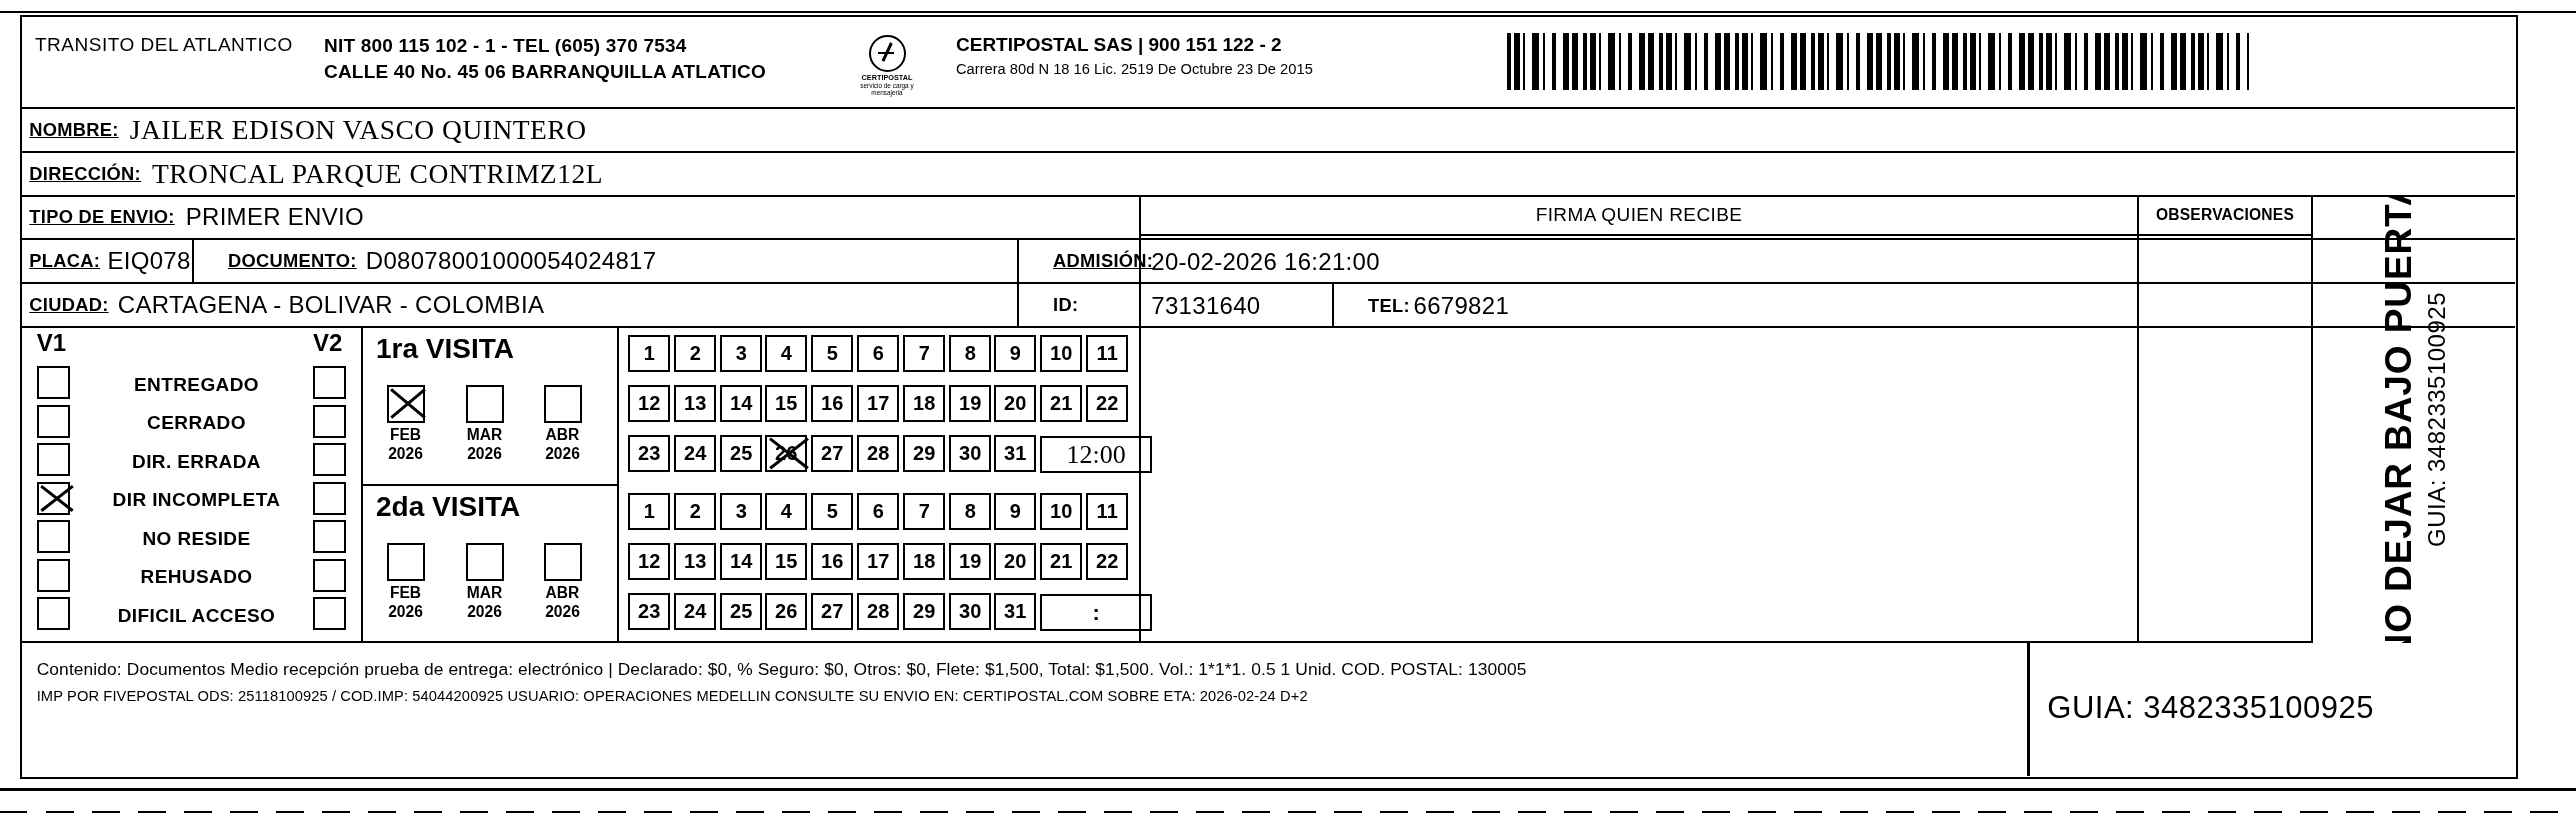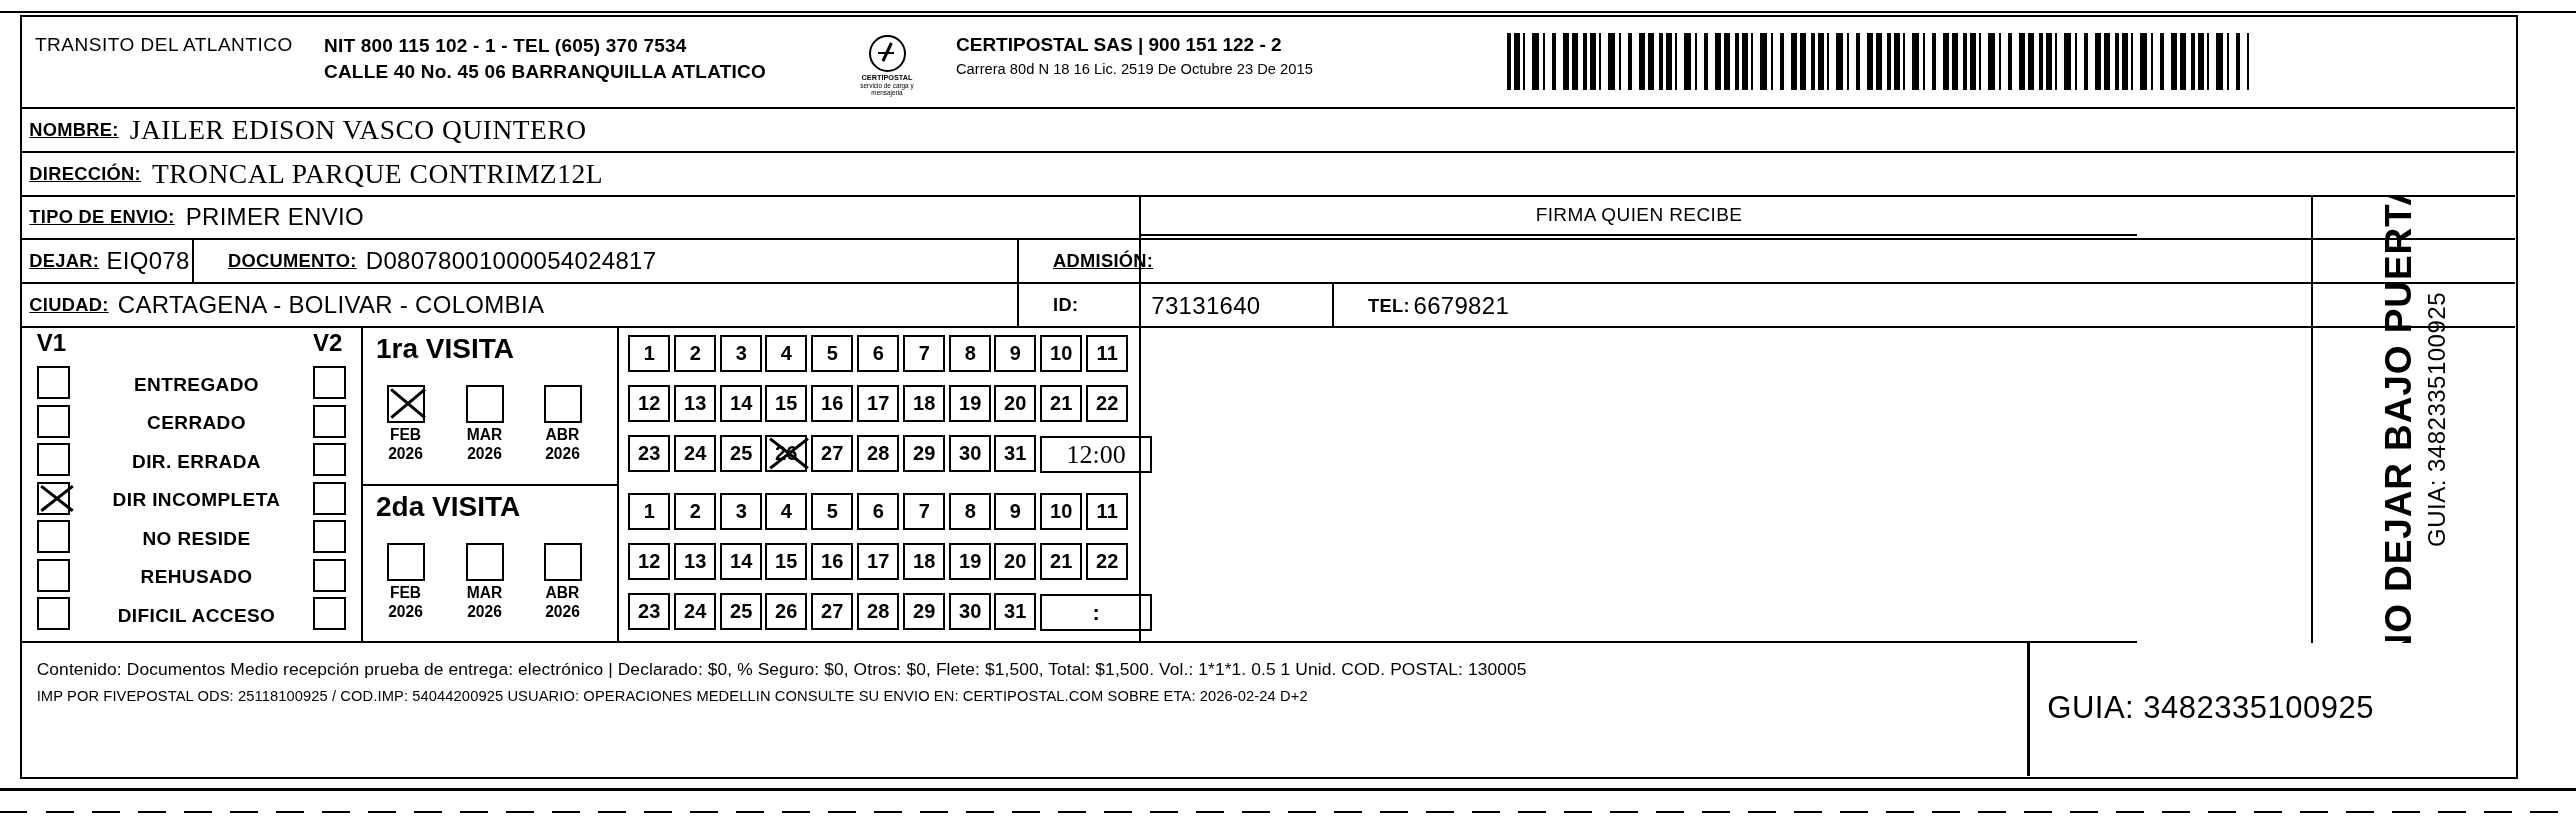--- a/index.html
+++ b/index.html
@@ -324,21 +324,21 @@
 
     <div class="row r-tipo">
       <div class="cellbox" style="left:0; width:1117px;">
         <span class="lbl">TIPO DE ENVIO:</span>
         <span class="val-print" style="margin-left:11px;">PRIMER ENVIO</span>
       </div>
     </div>
 
     <div class="row r-placa">
       <div class="cellbox" style="left:0; width:170px;">
-        <span class="lbl">DEJAR:</span>
+        <span class="lbl">PLACA:</span>
         <span class="val-print" style="margin-left:7.3px;">EIQ078</span>
       </div>
       <div class="cellbox vline" style="left:170px; width:824px;">
         <span class="lbl">DOCUMENTO:</span>
         <span class="val-print" style="margin-left:9.2px;">D08078001000054024817</span>
       </div>
       <div class="cellbox vline" style="left:995px; width:123px;">
         <span class="lbl">ADMISIÓN:</span>
       </div>
     </div>
@@ -346,20 +346,23 @@
     <div class="row r-ciudad">
       <div class="cellbox" style="left:0; width:995px;">
         <span class="lbl">CIUDAD:</span>
         <span class="val-print" style="margin-left:9.2px;">CARTAGENA - BOLIVAR - COLOMBIA</span>
       </div>
       <div class="cellbox vline" style="left:995px; width:123px;">
         <span class="lbl-plain">ID:</span>
       </div>
     </div>
 
+    <div class="cellbox" style="position:absolute; left:1122px; top:223px; width:330px; height:44px; border:none;">
+      <span class="val-print">20-02-2026 16:21:00</span>
+    </div>
     <div class="cellbox" style="position:absolute; left:1122px; top:267px; width:183px; height:44px; border:none;">
       <span class="val-print">73131640</span>
     </div>
     <div class="cellbox vline" style="position:absolute; left:1310px; top:267px; width:238px; height:44px;">
       <span class="lbl-plain">TEL:</span>
       <span class="val-print" style="margin-left:3.7px;">6679821</span>
     </div>
 
     <div class="panel">
 
@@ -520,20 +523,23 @@
             <div class="timebox colon" style="left:412px;">:</div>
           </div>
         </div>
       </div>
     </div>
 
     <div class="firma-box">
       <div class="firma-hdr">FIRMA QUIEN RECIBE</div>
     </div>
 
+    <div class="obs-box">
+      <div class="obs-hdr">OBSERVACIONES</div>
+    </div>
 
     <div class="vstrip">
       <div class="vstrip-inner">
         <div style="text-align:center;">
           <div class="vstrip-main">NO DEJAR BAJO PUERTA</div>
           <div class="vstrip-guia">GUIA: 3482335100925</div>
         </div>
       </div>
     </div>
 

